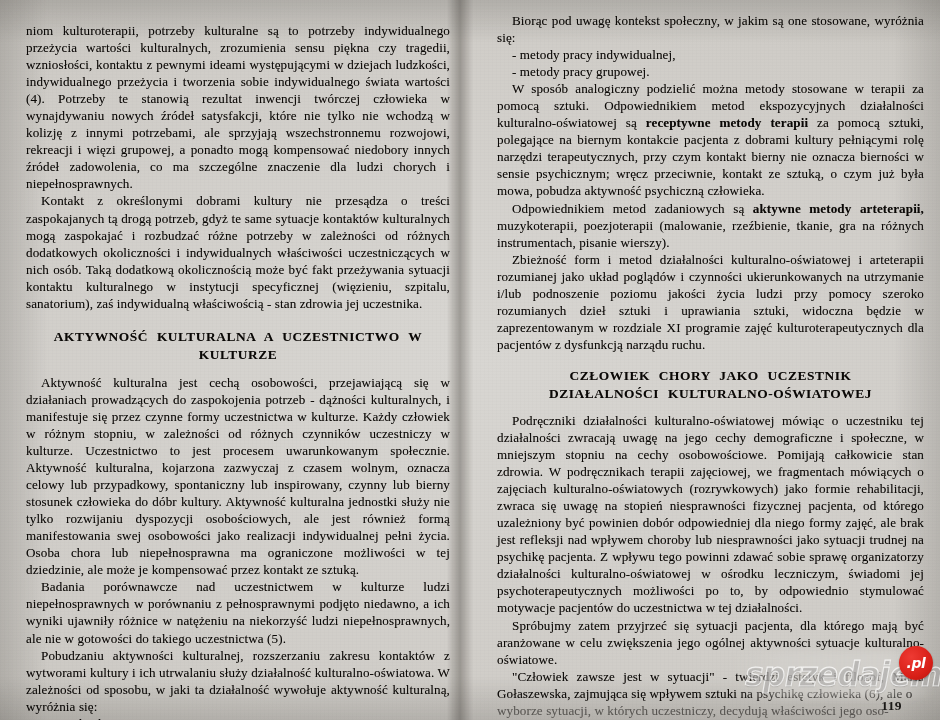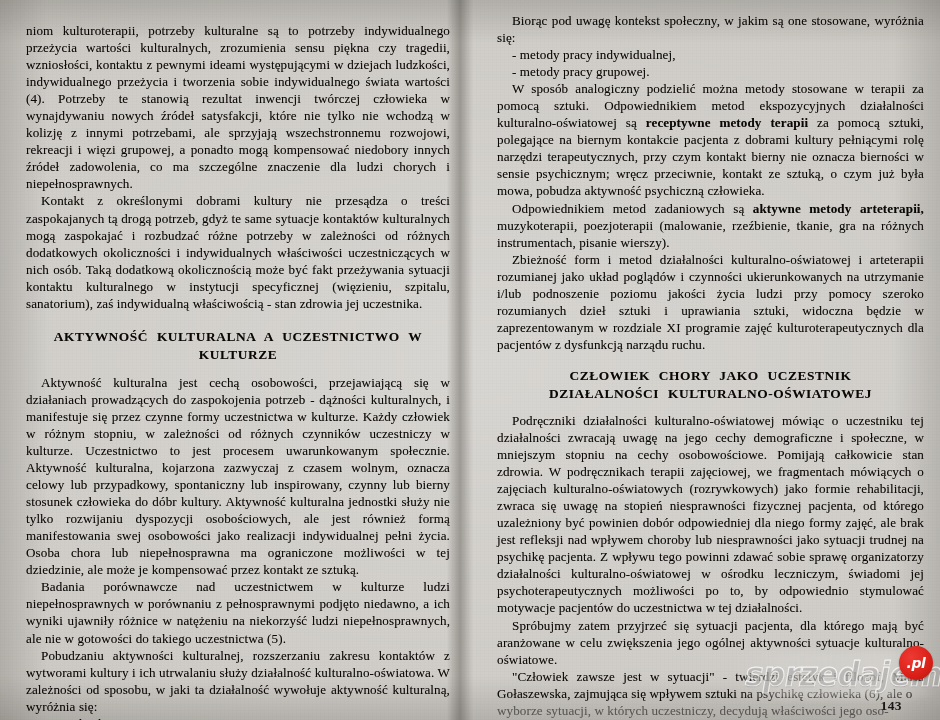--- a/index.html
+++ b/index.html
@@ -232,15 +232,15 @@
   <div id="vignette"></div>
 
   <div id="wm-smudge"></div>
   <div id="watermark">
     <div id="wm-text">sprzedajemy</div>
     <div id="wm-badge">
       <span>.pl</span>
     </div>
   </div>
 
-  <div id="folio">143</div>
+  <div id="folio">119</div>
 
 </div>
 
 </body></html>

